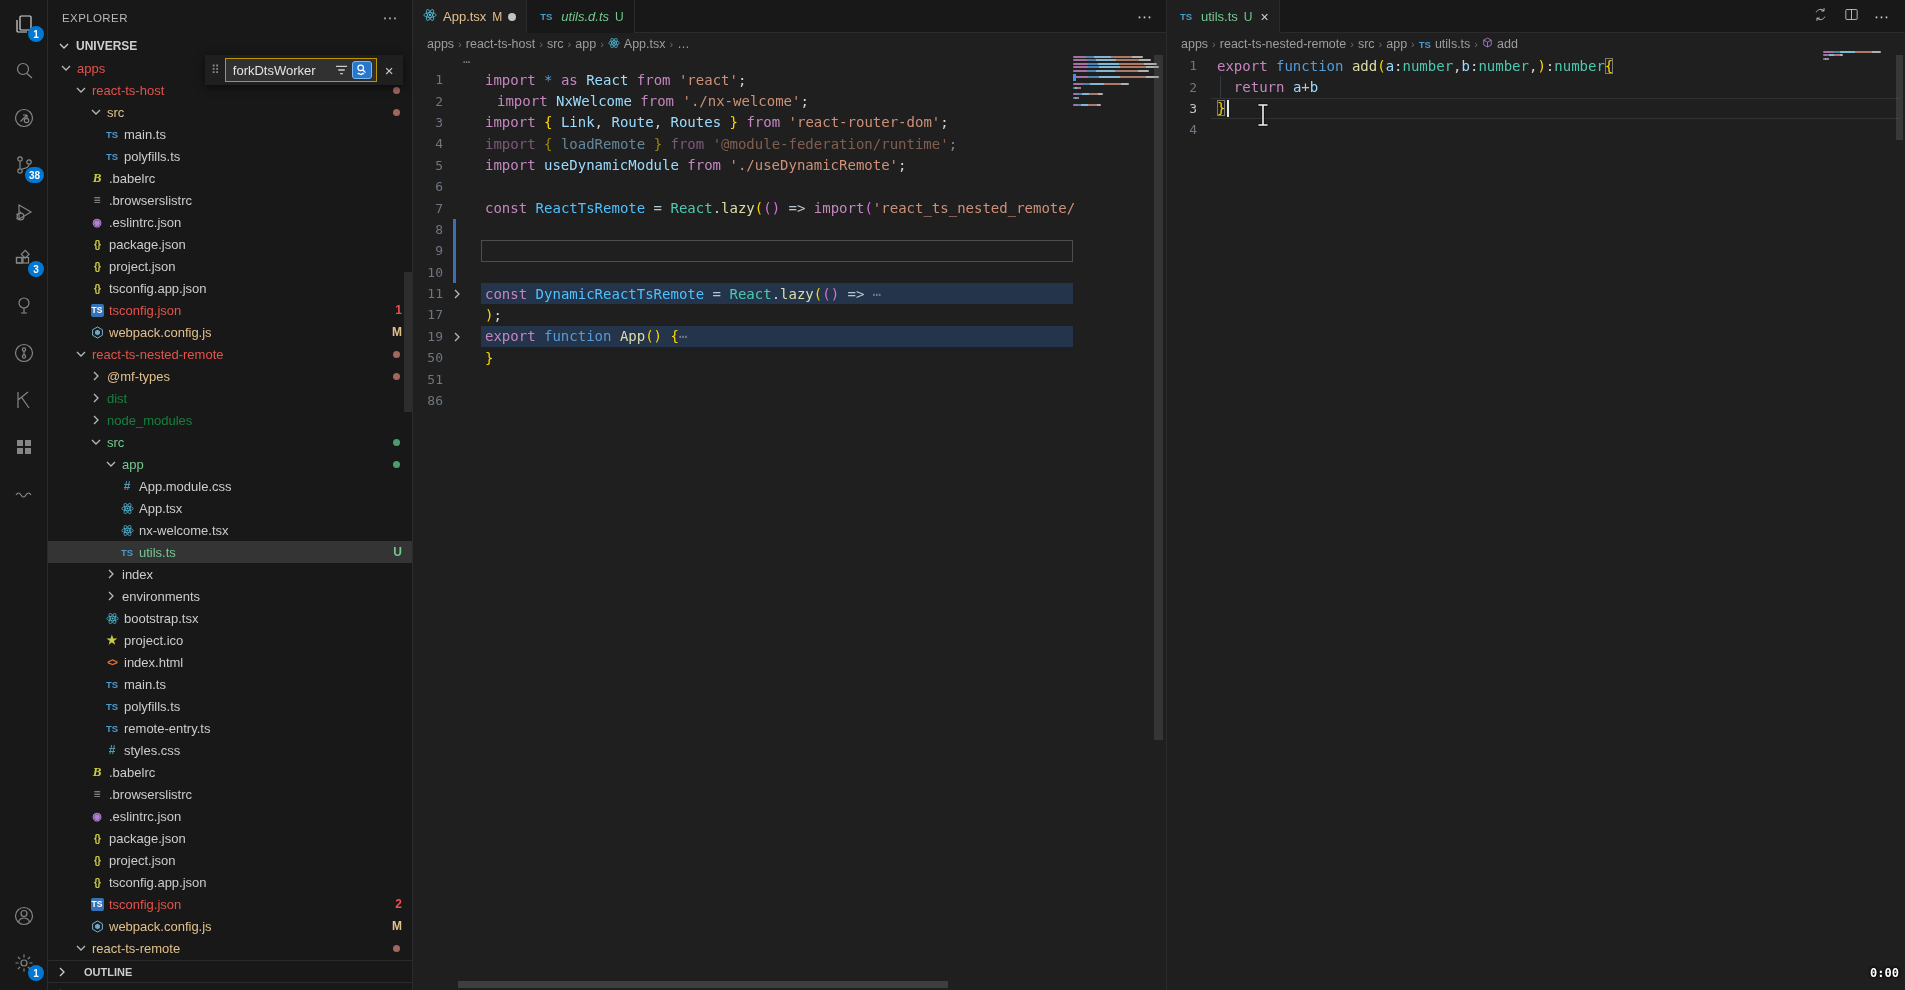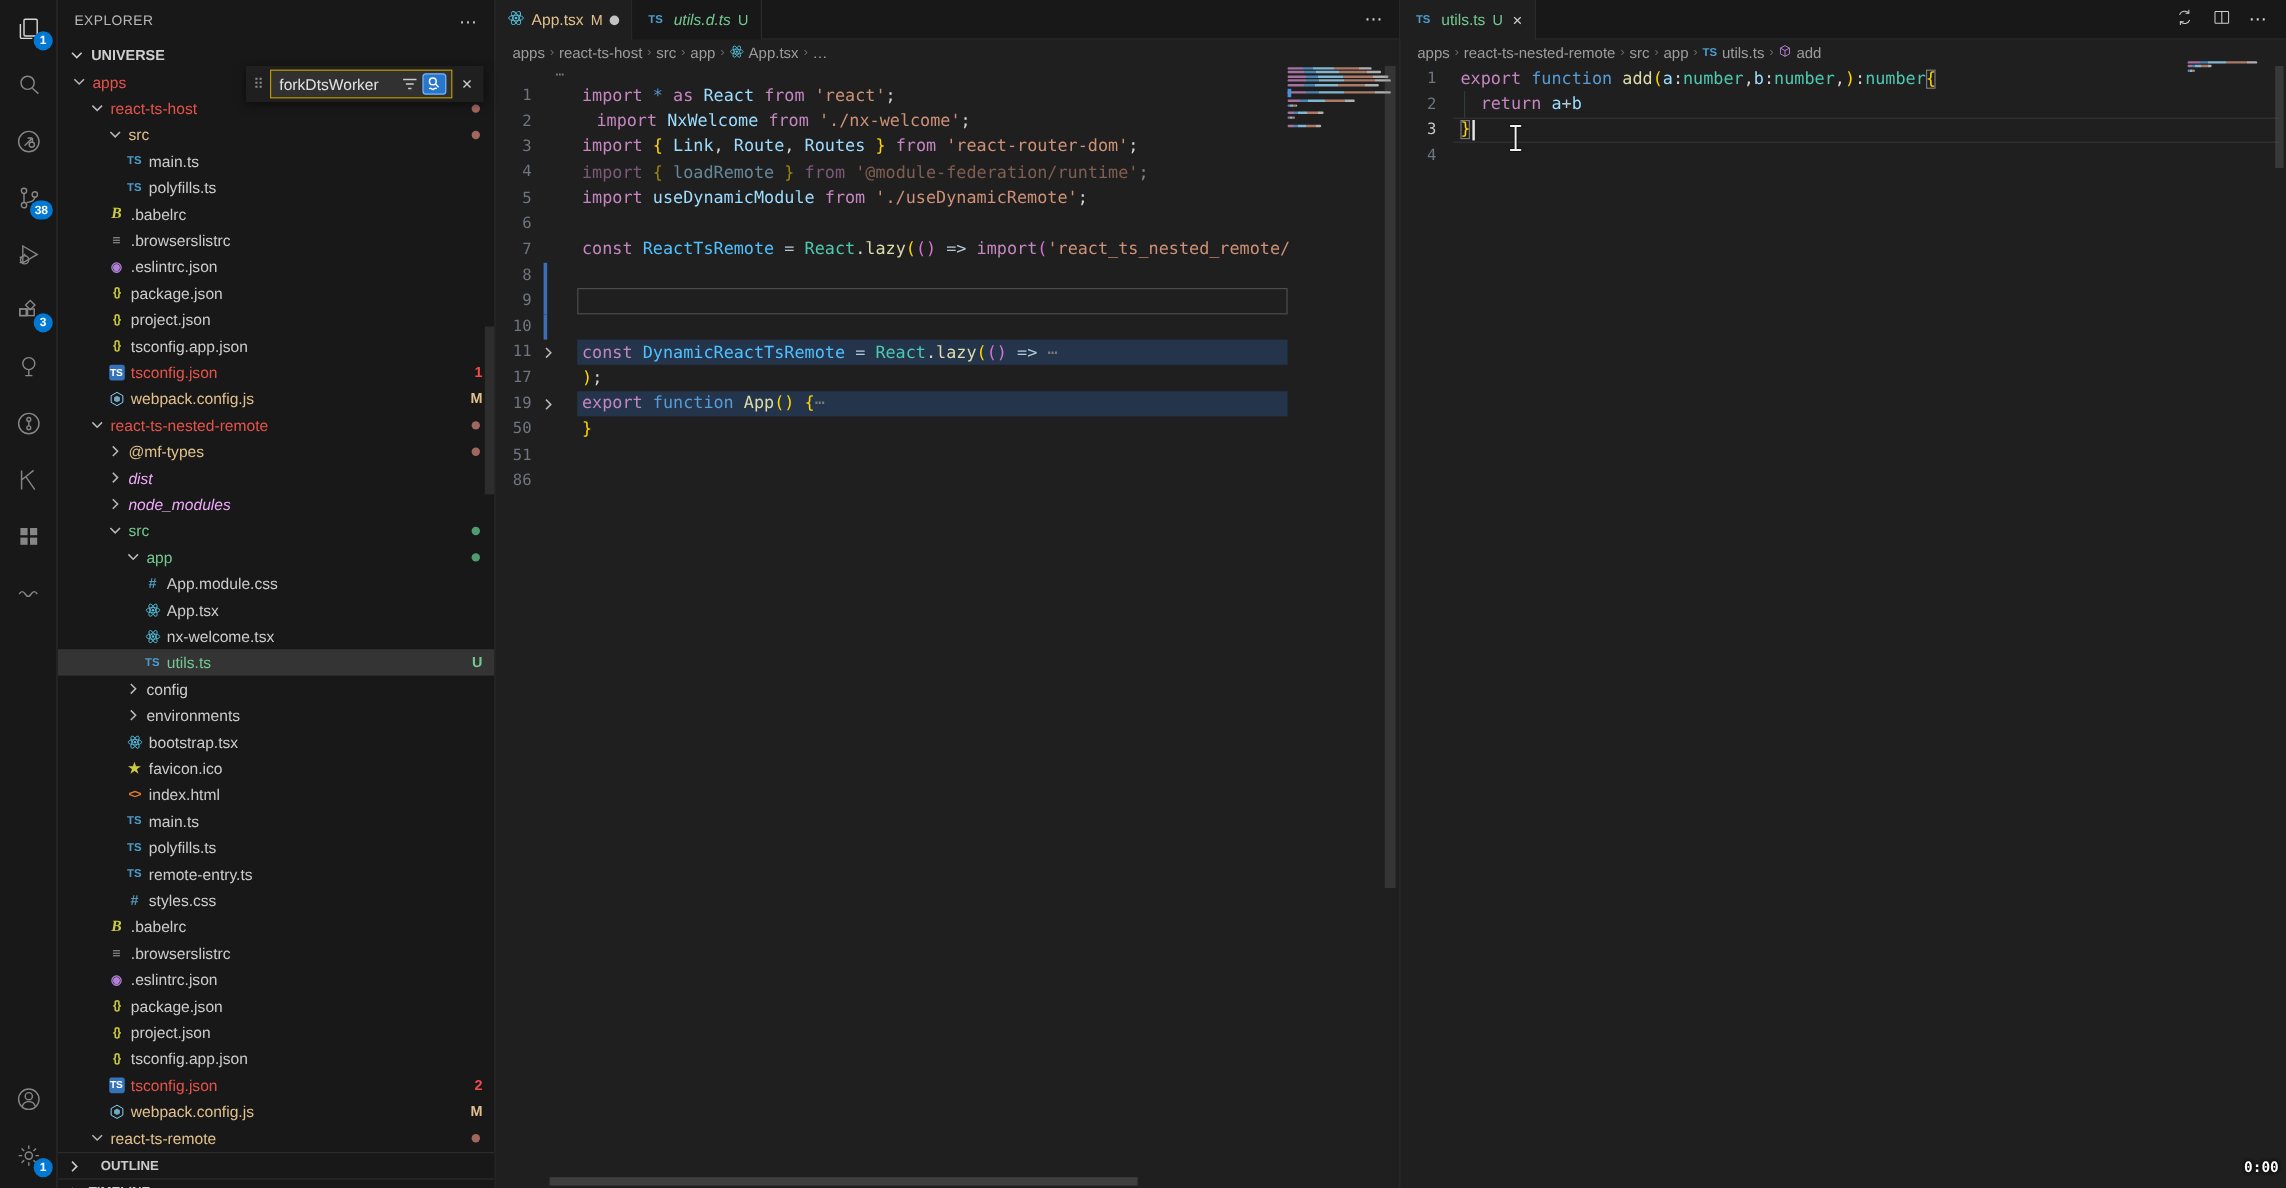--- a/index.html
+++ b/index.html
@@ -28,21 +28,21 @@
   .fi-tsconfig { background:#3573b8; color:#fff; font-size:8.5px; border-radius:2px; width:13px; min-width:13px; height:13px; margin:0 2.5px; display:flex; align-items:center; justify-content:center; }
   .fi-css { color:#519aba; font-size:12px; }
   .fi-json { color:#cbcb41; font-size:10px; letter-spacing:-1px; }
   .fi-babel { color:#cbcb41; font-style:italic; font-family:"Liberation Serif",serif; font-size:13px; }
   .fi-bl { color:#9a9a9a; font-size:12px; }
   .fi-eslint { color:#b180d7; font-size:11px; }
   .fi-star { color:#cbcb41; font-size:12px; }
   .fi-html { color:#e37933; font-size:10px; letter-spacing:-1px; }
   .lbl { margin-left:3px; }
   .lbl-nor { color:#cccccc; } .lbl-err { color:#e5534b; } .lbl-mod { color:#e2c08d; }
-  .lbl-new { color:#73c991; } .lbl-ign { color:#f0abfc;font-style:italic; }
+  .lbl-new { color:#73c991; } .lbl-ign { color:#15803d; }
   .row-badge { position:absolute; right:10px; font-size:12px; font-weight:600; }
   .rb-err { color:#f14c4c; } .rb-mod { color:#e2c08d; } .rb-new { color:#73c991; }
   .row-dot { position:absolute; right:12px; width:7px; height:7px; border-radius:50%; }
   .rd-red { background:#a1665e; } .rd-green { background:#4e9b6e; }
   .sb-section { position:absolute; left:0; width:365px; height:22px; border-top:1px solid #2b2b2b; display:flex; align-items:center; gap:4px; padding-left:6px; font-size:11px; font-weight:700; color:#cccccc; background:#181818; cursor:pointer; }
   #sb-scroll { position:absolute; left:356px; top:272px; width:8px; height:140px; background:rgba(121,121,121,.22); }
 
   
   #findwidget { position:absolute; left:205px; top:55px; height:30px; background:#1f1f1f; box-shadow:0 2px 8px rgba(0,0,0,.55); display:flex; align-items:center; padding:0 6px; gap:5px; z-index:20; }
   #fw-grip { color:#8a8a8a; font-size:12px; cursor:grab; }
@@ -381,21 +381,21 @@
         <span class="fi fi-ts">TS</span>
         <span class="lbl lbl-new">utils.ts</span>
         <span class="row-badge rb-new">U</span>
       </div>
       <div class="tree-row" style="padding-left: 55px;">
         <span class="tw">
           <svg width="16" height="16" viewBox="0 0 16 16">
             <path d="M6 4l4 4-4 4" fill="none" stroke="#b8b8b8" stroke-width="1.3"></path>
           </svg>
         </span>
-        <span class="lbl lbl-nor">config</span>
+        <span class="lbl lbl-nor">index</span>
       </div>
       <div class="tree-row" style="padding-left: 55px;">
         <span class="tw">
           <svg width="16" height="16" viewBox="0 0 16 16">
             <path d="M6 4l4 4-4 4" fill="none" stroke="#b8b8b8" stroke-width="1.3"></path>
           </svg>
         </span>
         <span class="lbl lbl-nor">environments</span>
       </div>
       <div class="tree-row" style="padding-left: 55px;">
@@ -406,21 +406,21 @@
               <ellipse cx="8" cy="8" rx="7" ry="2.7"></ellipse>
               <ellipse cx="8" cy="8" rx="7" ry="2.7" transform="rotate(60 8 8)"></ellipse>
               <ellipse cx="8" cy="8" rx="7" ry="2.7" transform="rotate(120 8 8)"></ellipse>
             </g>
           </svg>
         </span>
         <span class="lbl lbl-nor">bootstrap.tsx</span>
       </div>
       <div class="tree-row" style="padding-left: 55px;">
         <span class="fi fi-star">★</span>
-        <span class="lbl lbl-nor">favicon.ico</span>
+        <span class="lbl lbl-nor">project.ico</span>
       </div>
       <div class="tree-row" style="padding-left: 55px;">
         <span class="fi fi-html">&lt;&gt;</span>
         <span class="lbl lbl-nor">index.html</span>
       </div>
       <div class="tree-row" style="padding-left: 55px;">
         <span class="fi fi-ts">TS</span>
         <span class="lbl lbl-nor">main.ts</span>
       </div>
       <div class="tree-row" style="padding-left: 55px;">

